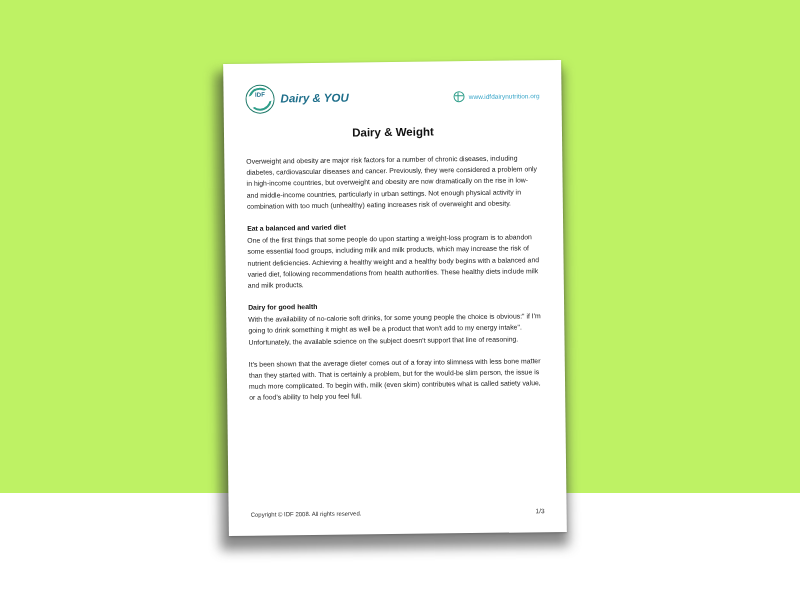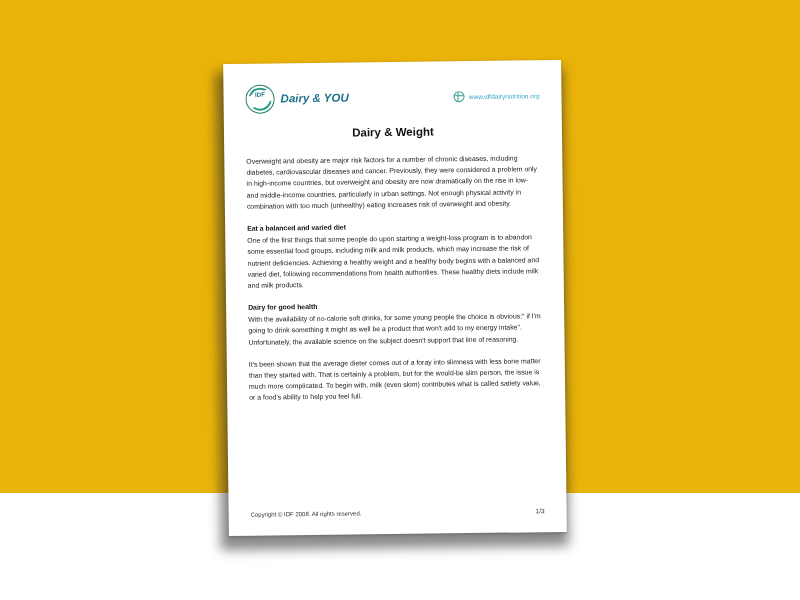--- a/index.html
+++ b/index.html
@@ -9,21 +9,21 @@
     height: 600px;
     background: #ffffff;
     font-family: "Liberation Sans", sans-serif;
     overflow: hidden;
   }
 
   #stage {
     position: relative;
     width: 800px;
     height: 493px;
-    background: #eab308;
+    background: #bef264;
   }
 
   
   .page-shadow {
     position: absolute;
     left: 218px;
     top: 70px;
     width: 348px;
     height: 478px;
     background: rgba(40, 40, 40, 0.55);

